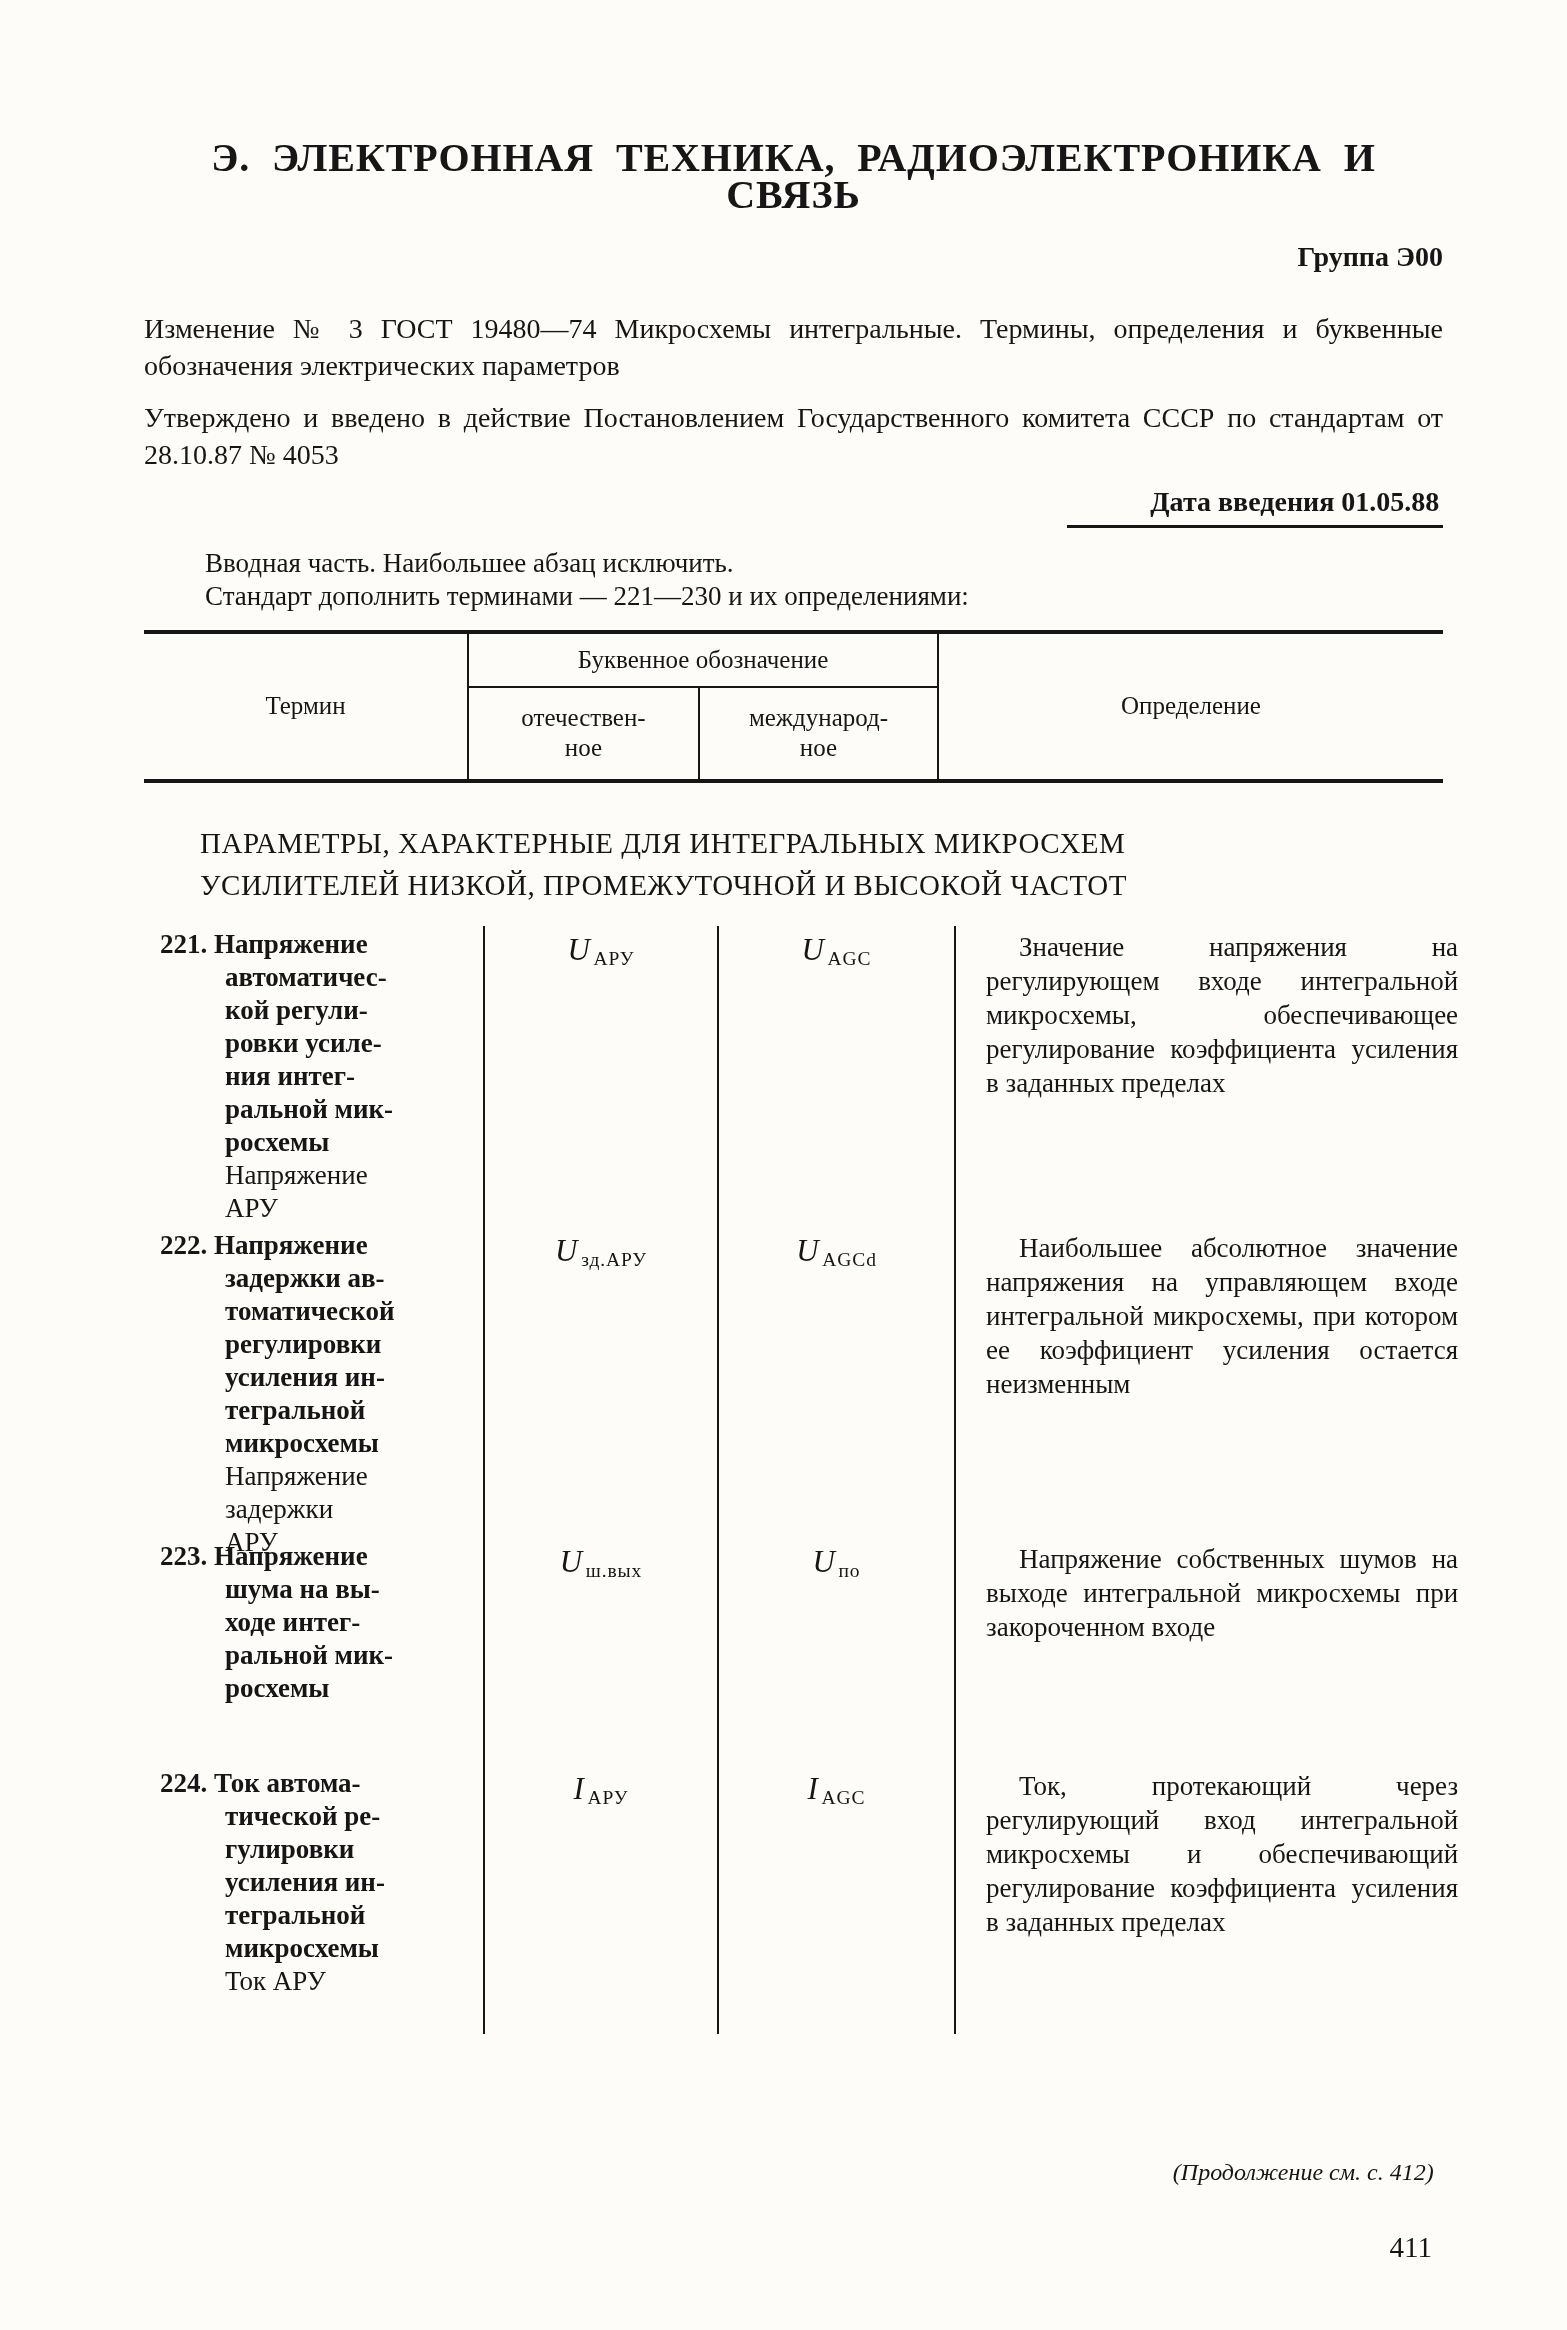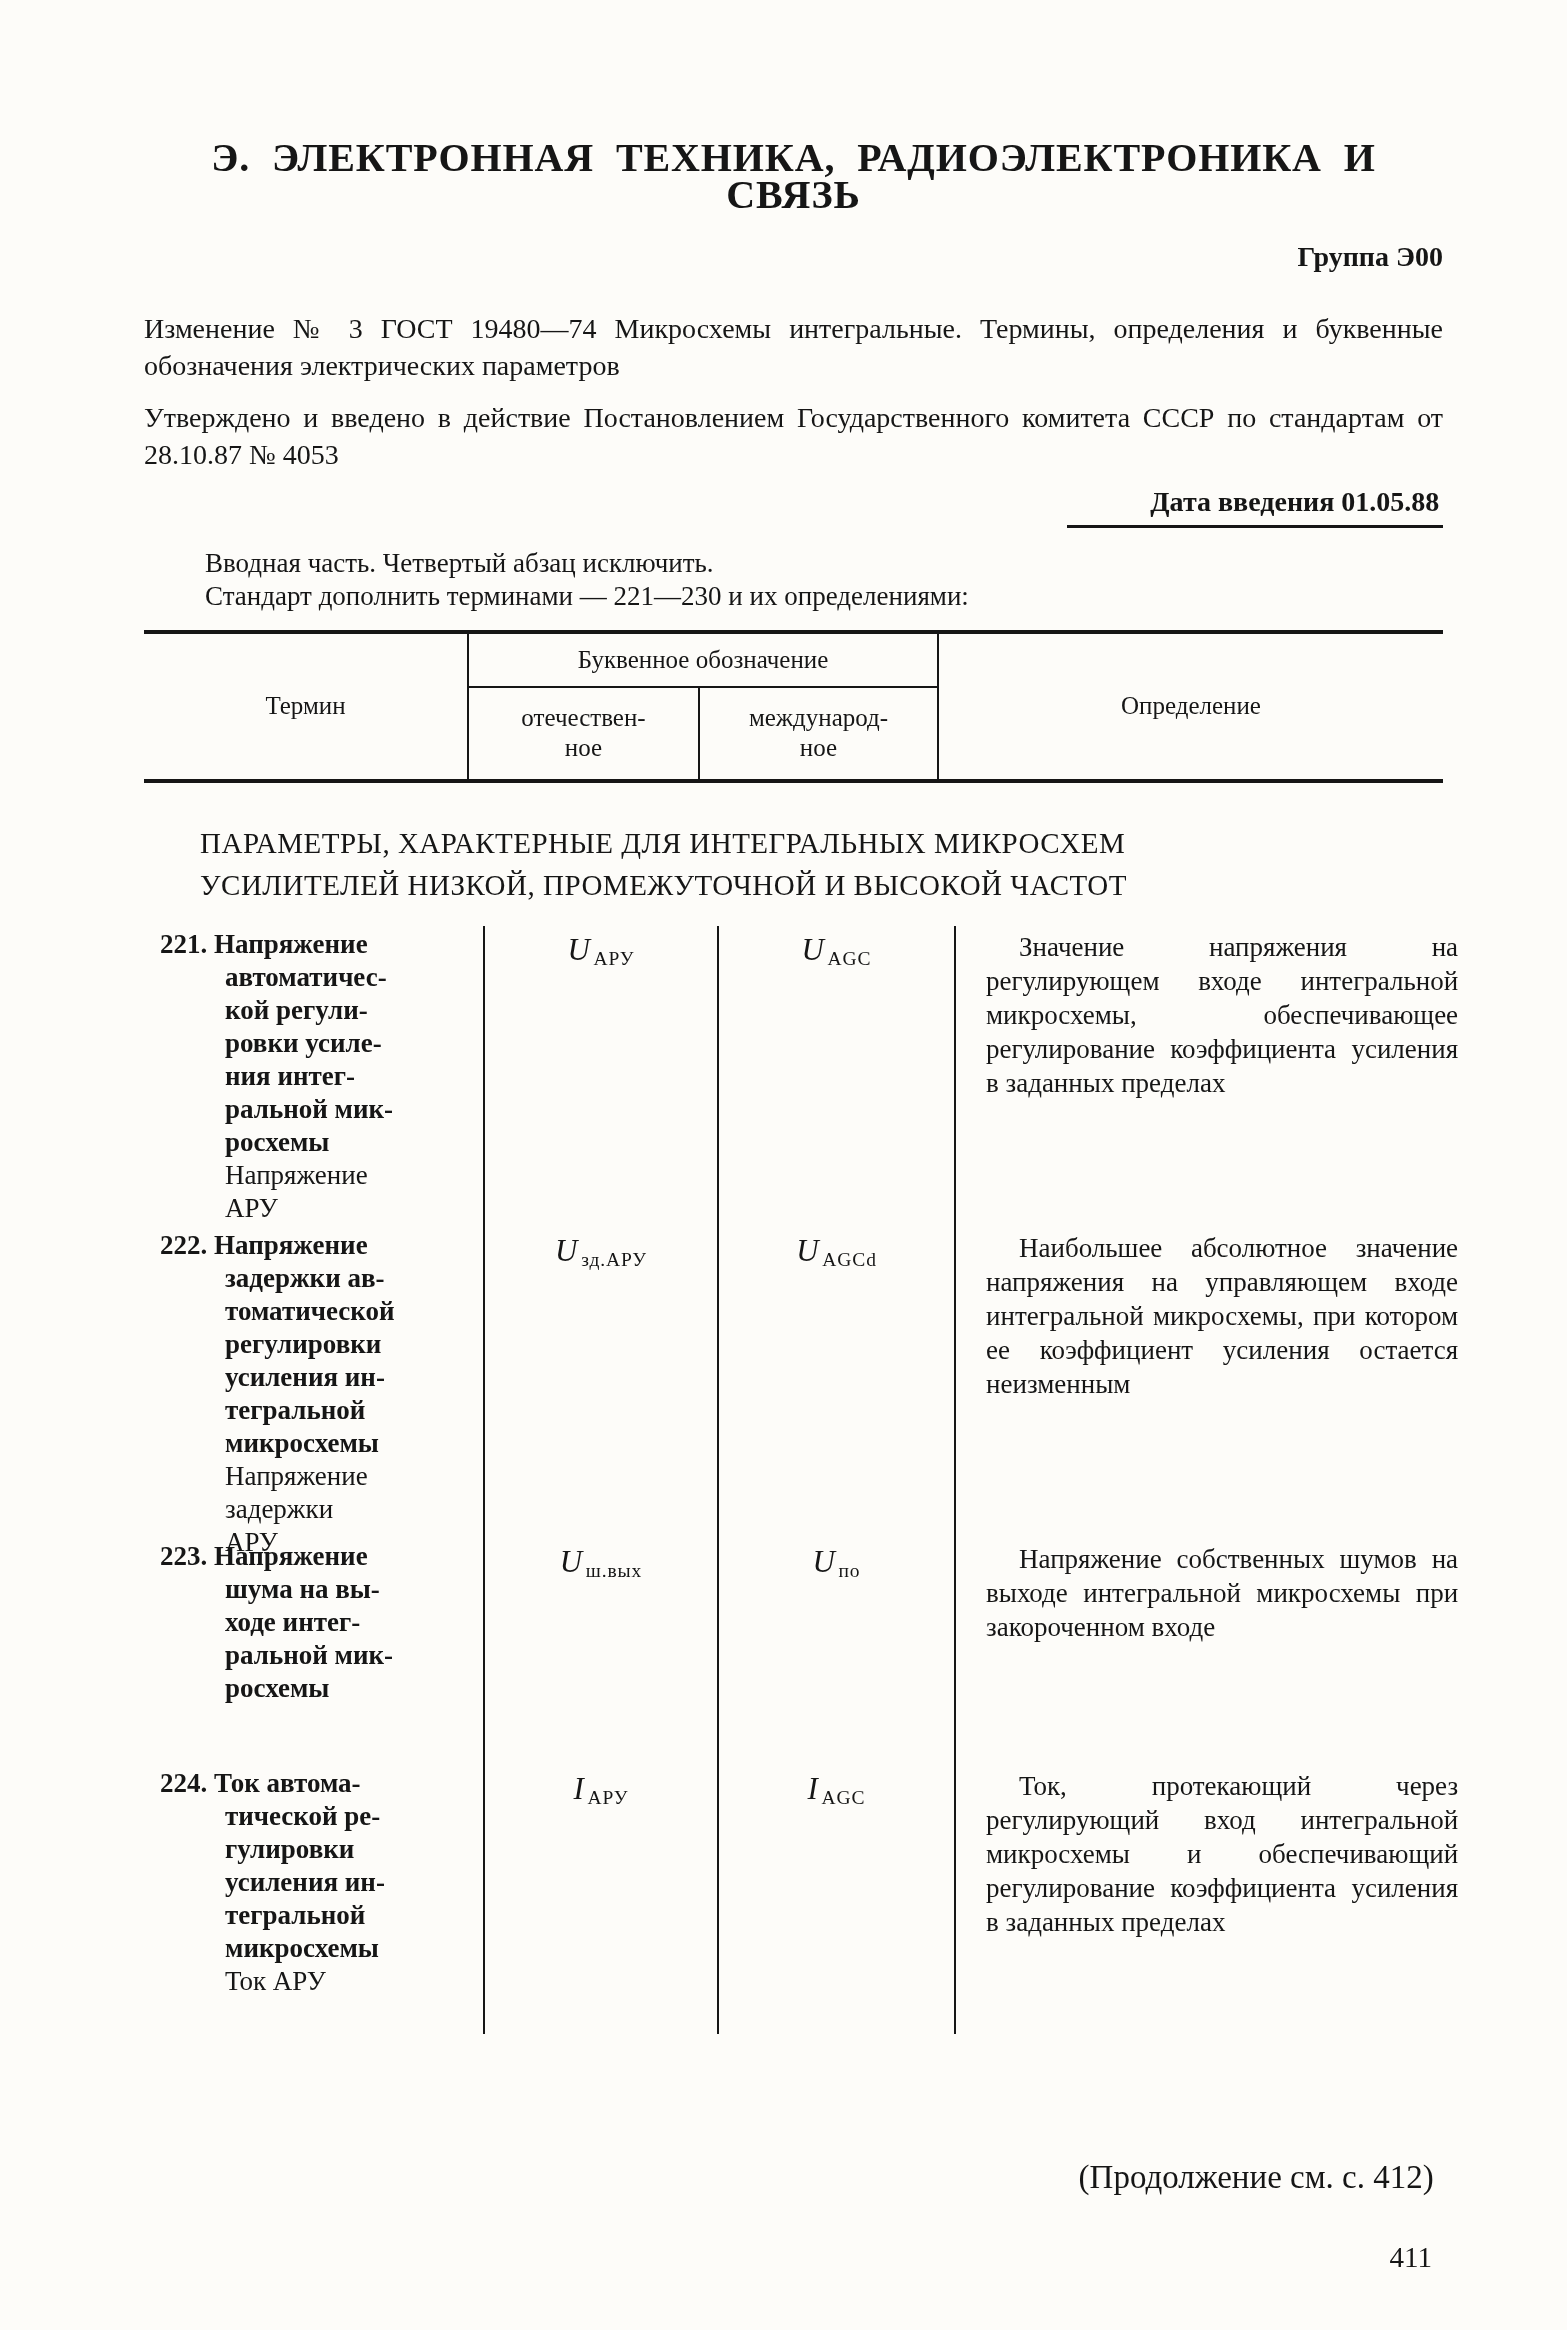--- a/index.html
+++ b/index.html
@@ -126,21 +126,22 @@
   .def-text{
     font-size:27px;
     line-height:34px;
     text-align:justify;
     text-indent:33px;
   }
   
   .continuation{
     margin-top:125px;
     text-align:right;
-    font-size:33px;
+    font-style:italic;
+    font-size:24px;
     padding-right:9.3px;
   }
   .page-number{
     margin-top:45px;
     text-align:right;
     font-size:29px;
     padding-right:11px;
   }
 </style>
 </head>
@@ -154,21 +155,21 @@
 
   <div class="bold-par p1">Изменение № 3 ГОСТ 19480—74 Микросхемы интегральные. Термины, определения и буквенные обозначения электрических параметров</div>
 
   <div class="bold-par p2">Утверждено и введено в действие Постановлением Государственного комитета СССР по стандартам от 28.10.87 № 4053</div>
 
   <div class="date-line">
     <span>Дата введения 01.05.88</span>
   </div>
 
   <div class="intro">
-    <div>Вводная часть. Четвертый абзац исключить.</div>
+    <div>Вводная часть. Наибольшее абзац исключить.</div>
     <div>Стандарт дополнить терминами — 221—230 и их определениями:</div>
   </div>
 
   <div class="gtable">
 
     <div class="thead">
       <div class="th-cell th-term">Термин</div>
       <div class="th-letter">
         <div class="th-letter-top">Буквенное обозначение</div>
         <div class="th-letter-bottom">

